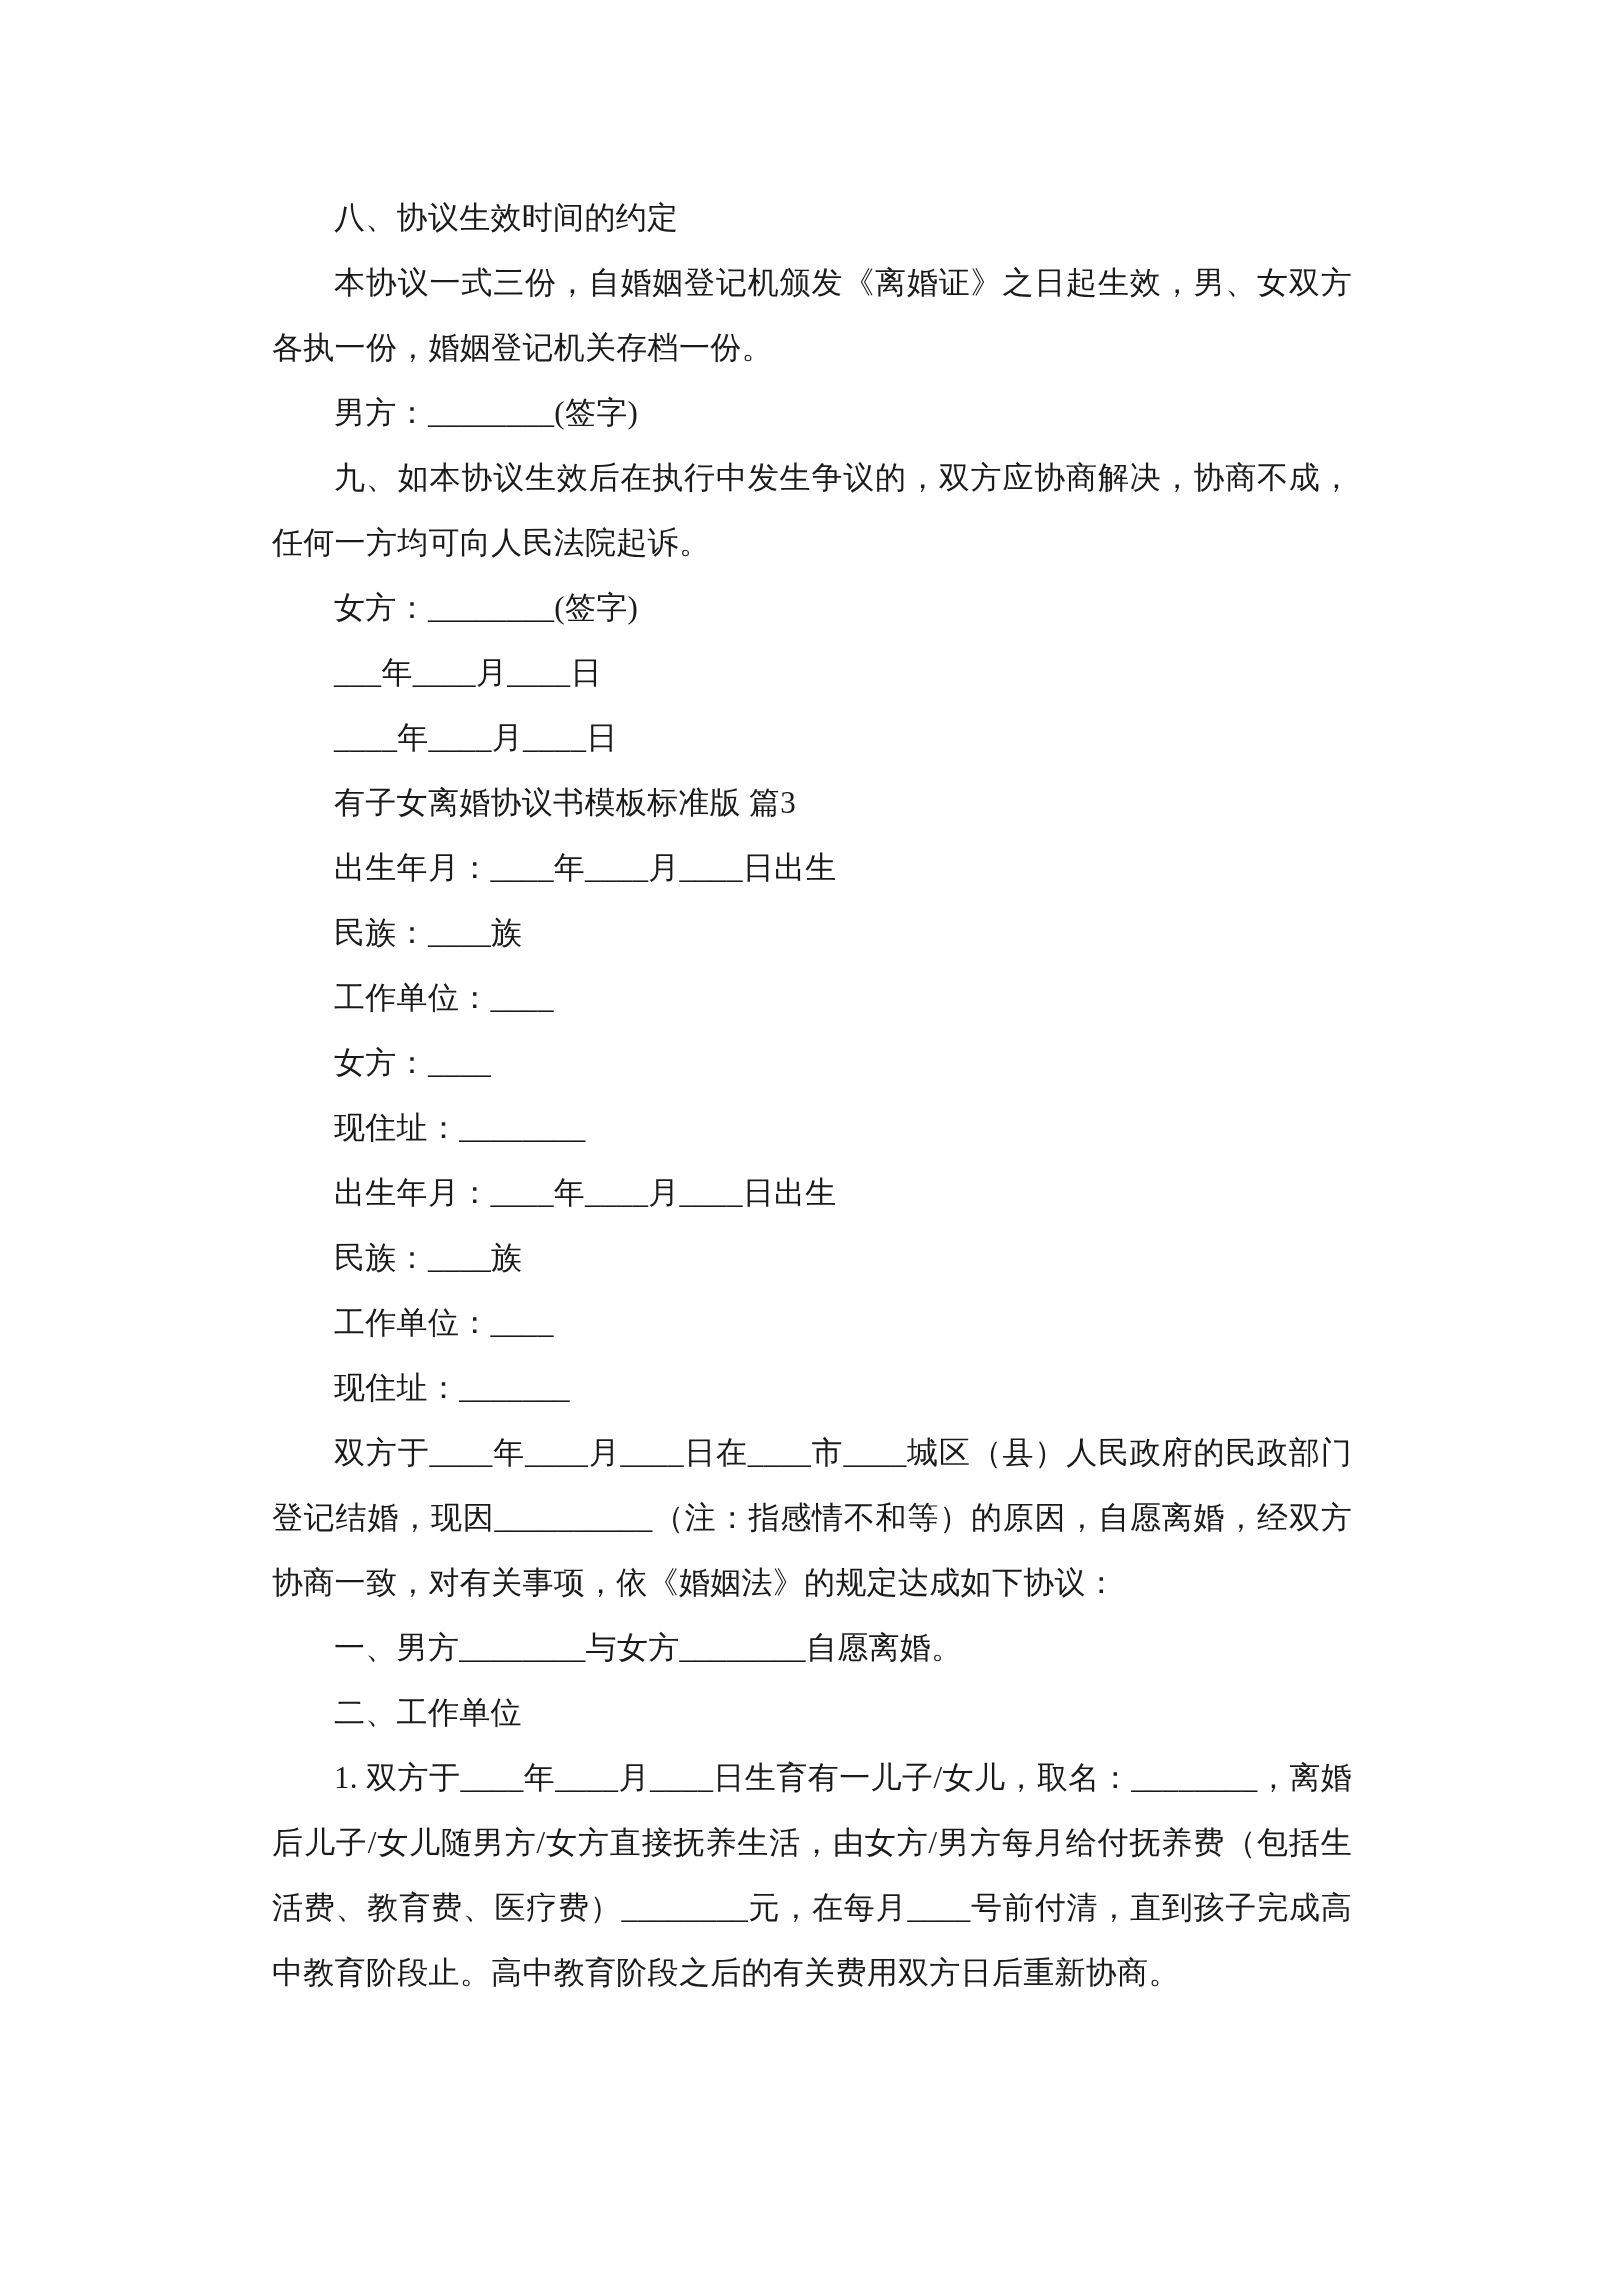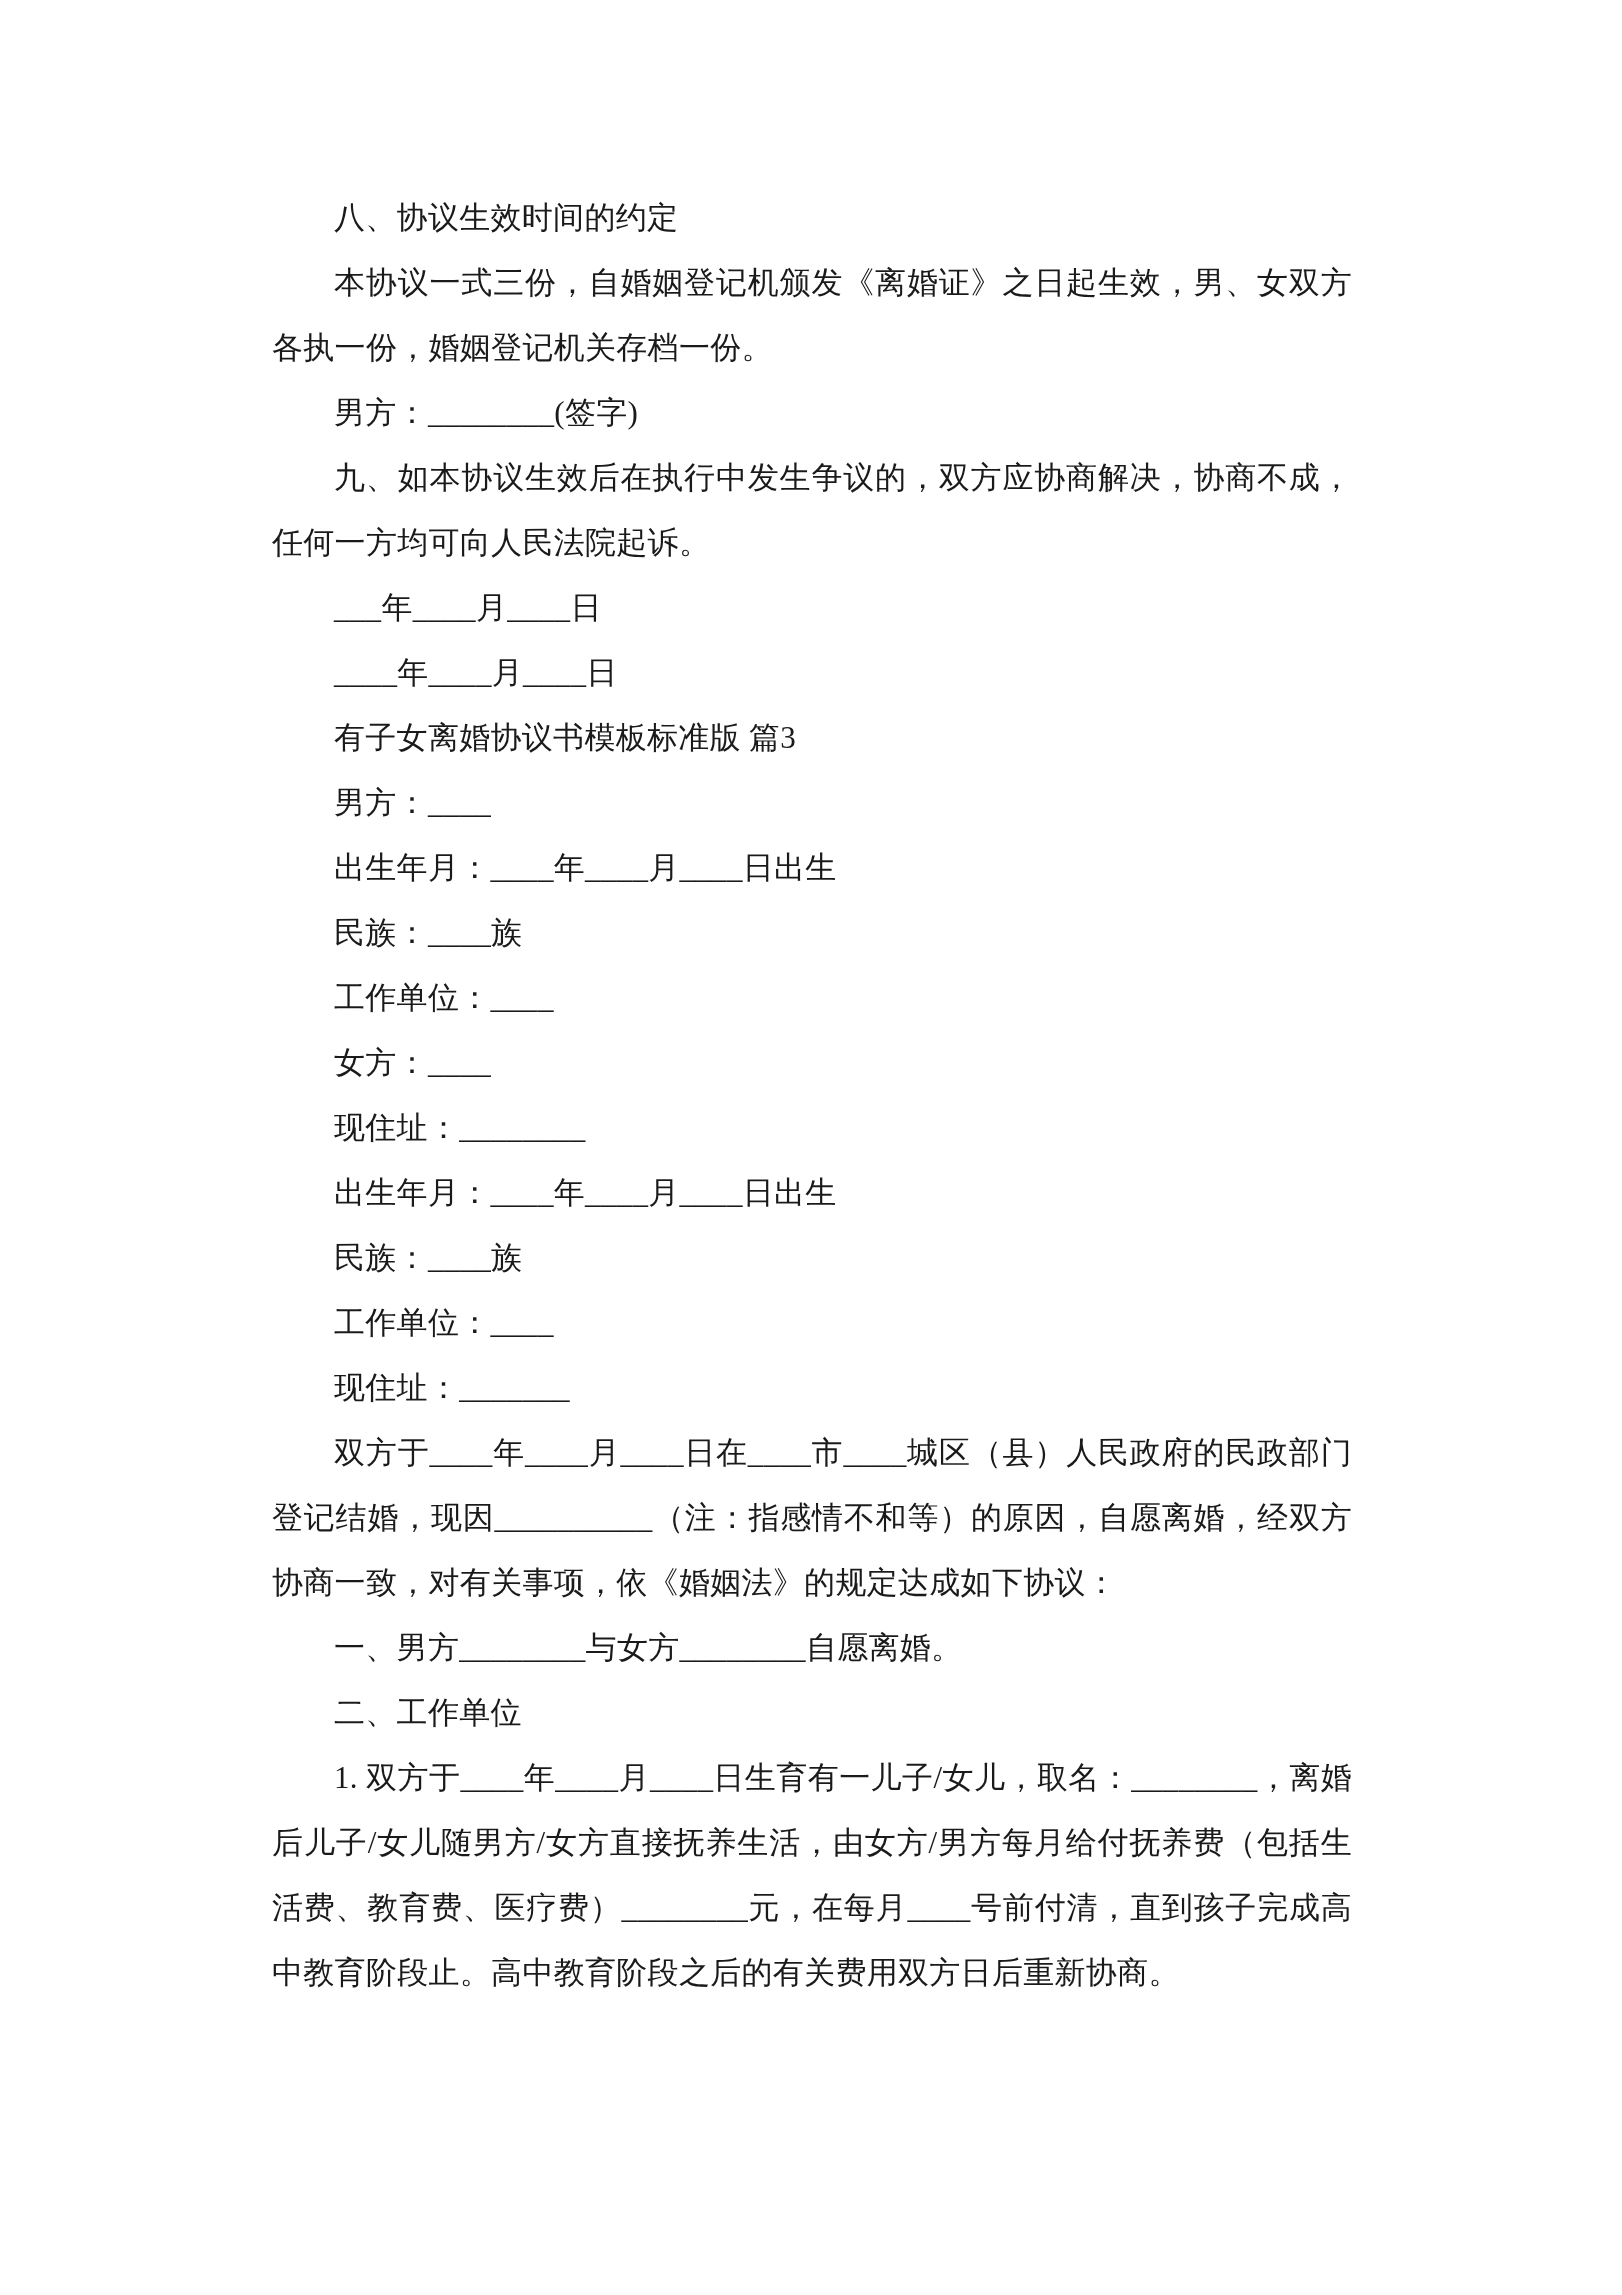--- a/index.html
+++ b/index.html
@@ -42,24 +42,24 @@
   </style>
 </head>
 <body>
 
 <div class="page">
   <div class="content">
     <p>八、协议生效时间的约定</p>
     <p>本协议一式三份，自婚姻登记机颁发《离婚证》之日起生效，男、女双方各执一份，婚姻登记机关存档一份。</p>
     <p>男方：________(签字)</p>
     <p>九、如本协议生效后在执行中发生争议的，双方应协商解决，协商不成，任何一方均可向人民法院起诉。</p>
+    <p>女方：________(签字)</p>
     <p>___年____月____日</p>
     <p>____年____月____日</p>
     <p>有子女离婚协议书模板标准版 篇3</p>
-    <p>男方：____</p>
     <p>出生年月：____年____月____日出生</p>
     <p>民族：____族</p>
     <p>工作单位：____</p>
     <p>女方：____</p>
     <p>现住址：________</p>
     <p>出生年月：____年____月____日出生</p>
     <p>民族：____族</p>
     <p>工作单位：____</p>
     <p>现住址：_______</p>
     <p>双方于____年____月____日在____市____城区（县）人民政府的民政部门登记结婚，现因__________（注：指感情不和等）的原因，自愿离婚，经双方协商一致，对有关事项，依《婚姻法》的规定达成如下协议：</p>

